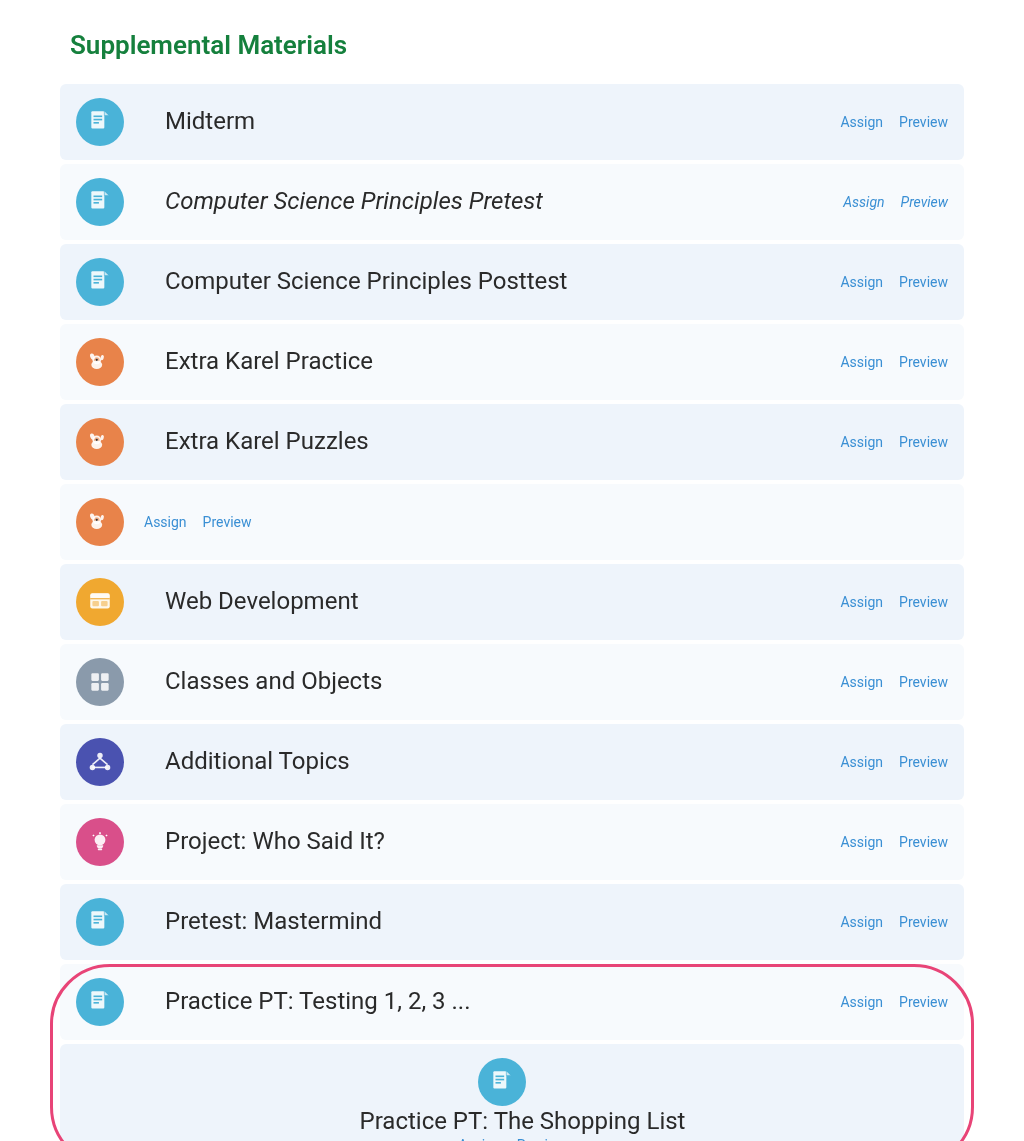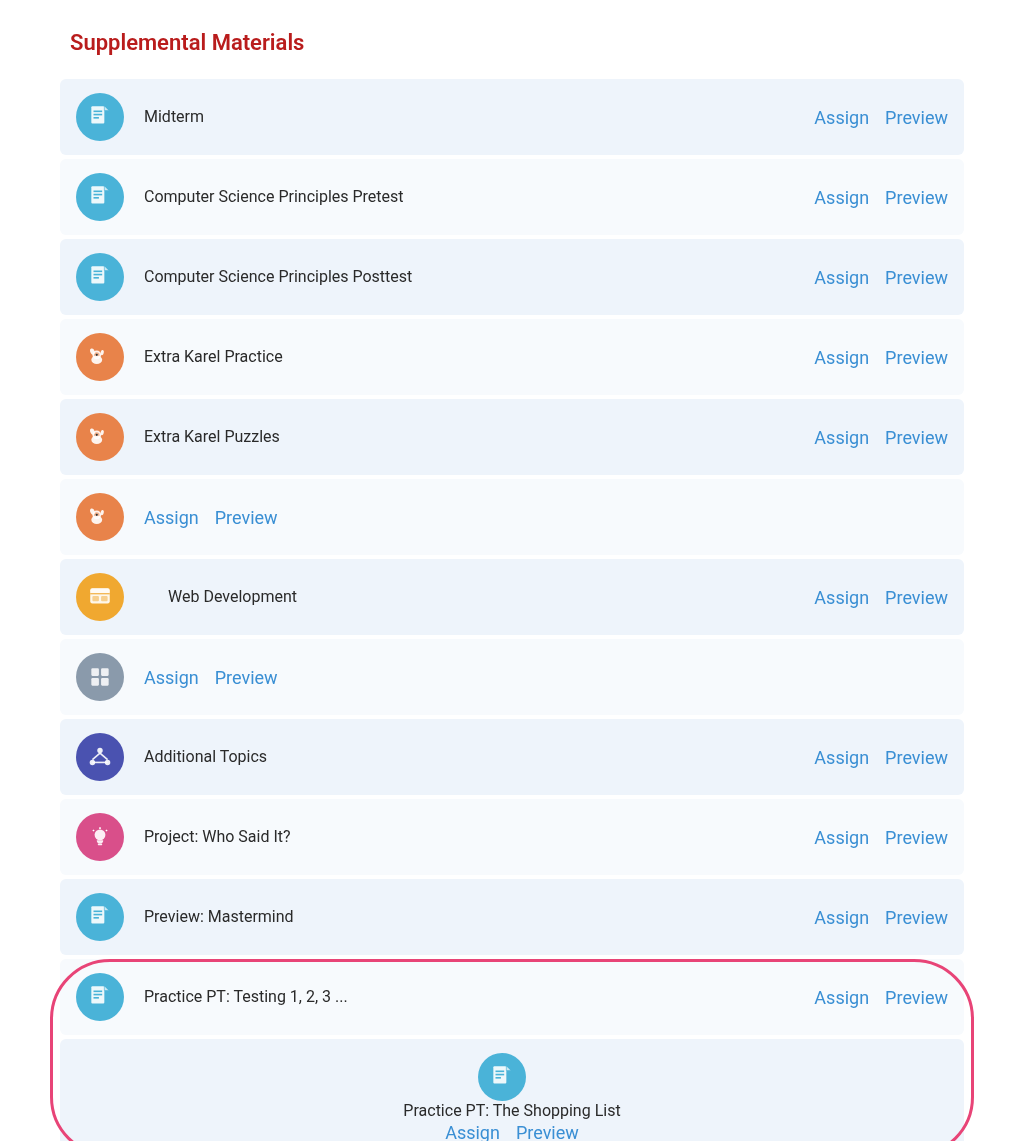--- a/index.html
+++ b/index.html
@@ -10,23 +10,23 @@
 
     body {
       background: #ffffff;
       font-family: -apple-system, BlinkMacSystemFont, 'Segoe UI', Roboto, sans-serif;
       width: 1024px;
       min-height: 1141px;
       padding: 30px 60px;
     }
 
     .page-title {
-      font-size: 22px;
+      font-size: 26px;
       font-weight: 600;
-      color: #b91c1c;
+      color: #15803d;
       margin-bottom: 24px;
       margin-left: 10px;
     }
 
     .materials-list {
       width: 100%;
     }
 
     .material-row {
       display: flex;
@@ -56,34 +56,35 @@
     }
 
     .icon-circle svg {
       width: 26px;
       height: 26px;
       fill: white;
     }
 
     .item-name {
       flex: 1;
-      font-size: 16px;
+      font-size: 24px;
       color: #2a2a2a;
       font-weight: 400;
       line-height: 1.3;
+      margin-left: 21px;
     }
 
     .action-links {
       display: flex;
       gap: 16px;
       flex-shrink: 0;
     }
 
     .action-link {
-      font-size: 18px;
+      font-size: 14px;
       color: #3a8fd4;
       text-decoration: none;
       cursor: pointer;
       font-weight: 400;
     }
 
     .oval-wrapper {
       position: relative;
     }
 
@@ -116,21 +117,21 @@
           <path d="M16 2 L20 6 L16 6 Z" fill="white" opacity="0.7"></path>
           <path d="M16 2 L16 6 L20 6" fill="none" stroke="#4ab3d8" stroke-width="0.5"></path>
         </svg>
       </div>
       <span class="item-name">Midterm</span>
       <div class="action-links">
         <a class="action-link">Assign</a>
         <a class="action-link">Preview</a>
       </div>
     </div>
-    <div class="material-row" style="background-color: rgb(247, 250, 253);">
+    <div class="material-row" style="background-color: rgb(247, 250, 253); font-style: italic;">
       <div class="icon-circle" style="background-color: rgb(74, 179, 216);">
         <svg viewBox="0 0 24 24" fill="white">
           <rect x="4" y="2" width="12" height="16" rx="1" fill="white" opacity="0.9"></rect>
           <rect x="6" y="6" width="8" height="1.5" fill="#4ab3d8"></rect>
           <rect x="6" y="9" width="8" height="1.5" fill="#4ab3d8"></rect>
           <rect x="6" y="12" width="5" height="1.5" fill="#4ab3d8"></rect>
           <path d="M16 2 L20 6 L16 6 Z" fill="white" opacity="0.7"></path>
           <path d="M16 2 L16 6 L20 6" fill="none" stroke="#4ab3d8" stroke-width="0.5"></path>
         </svg>
       </div>
@@ -200,21 +201,21 @@
           <ellipse cx="5" cy="7" rx="2" ry="3" fill="white" opacity="0.9" transform="rotate(-20 5 7)"></ellipse>
           <circle cx="9" cy="10" r="1" fill="#333"></circle>
           <ellipse cx="14" cy="8" rx="1.5" ry="2.5" fill="white" opacity="0.9" transform="rotate(15 14 8)"></ellipse>
         </svg>
       </div>
       <div class="action-links">
         <a class="action-link">Assign</a>
         <a class="action-link">Preview</a>
       </div>
     </div>
-    <div class="material-row" style="background-color: rgb(238, 244, 251); gap: 24px;">
+    <div class="material-row" style="background-color: rgb(238, 244, 251);">
       <div class="icon-circle" style="background-color: rgb(240, 168, 48);">
         <svg viewBox="0 0 24 24" fill="white">
           <rect x="3" y="4" width="18" height="14" rx="2" fill="white" opacity="0.9"></rect>
           <rect x="3" y="4" width="18" height="5" rx="2" fill="white" opacity="0.5"></rect>
           <line x1="3" y1="9" x2="21" y2="9" stroke="#f0a830" stroke-width="1"></line>
           <rect x="5" y="11" width="6" height="5" rx="1" fill="#f0a830" opacity="0.5"></rect>
           <rect x="13" y="11" width="6" height="5" rx="1" fill="#f0a830" opacity="0.5"></rect>
         </svg>
       </div>
       <span class="item-name">Web Development</span>
@@ -225,20 +226,21 @@
     </div>
     <div class="material-row" style="background-color: rgb(247, 250, 253);">
       <div class="icon-circle" style="background-color: rgb(138, 154, 171);">
         <svg viewBox="0 0 24 24" fill="white">
           <rect x="4" y="4" width="7" height="7" rx="1" fill="white" opacity="0.85"></rect>
           <rect x="13" y="4" width="7" height="7" rx="1" fill="white" opacity="0.85"></rect>
           <rect x="4" y="13" width="7" height="7" rx="1" fill="white" opacity="0.85"></rect>
           <rect x="13" y="13" width="7" height="7" rx="1" fill="white" opacity="0.85"></rect>
         </svg>
       </div>
+      <span class="item-name">Classes and Objects</span>
       <div class="action-links">
         <a class="action-link">Assign</a>
         <a class="action-link">Preview</a>
       </div>
     </div>
     <div class="material-row" style="background-color: rgb(238, 244, 251);">
       <div class="icon-circle" style="background-color: rgb(74, 82, 176);">
         <svg viewBox="0 0 24 24" fill="white">
           <circle cx="12" cy="6" r="2.5" fill="white" opacity="0.9"></circle>
           <circle cx="5" cy="17" r="2.5" fill="white" opacity="0.9"></circle>
@@ -275,21 +277,21 @@
       <div class="icon-circle" style="background-color: rgb(74, 179, 216);">
         <svg viewBox="0 0 24 24" fill="white">
           <rect x="4" y="2" width="12" height="16" rx="1" fill="white" opacity="0.9"></rect>
           <rect x="6" y="6" width="8" height="1.5" fill="#4ab3d8"></rect>
           <rect x="6" y="9" width="8" height="1.5" fill="#4ab3d8"></rect>
           <rect x="6" y="12" width="5" height="1.5" fill="#4ab3d8"></rect>
           <path d="M16 2 L20 6 L16 6 Z" fill="white" opacity="0.7"></path>
           <path d="M16 2 L16 6 L20 6" fill="none" stroke="#4ab3d8" stroke-width="0.5"></path>
         </svg>
       </div>
-      <span class="item-name">Preview: Mastermind</span>
+      <span class="item-name">Pretest: Mastermind</span>
       <div class="action-links">
         <a class="action-link">Assign</a>
         <a class="action-link">Preview</a>
       </div>
     </div>
     <div class="oval-wrapper">
       <div class="material-row" style="background-color: rgb(247, 250, 253);">
         <div class="icon-circle" style="background-color: rgb(74, 179, 216);">
           <svg viewBox="0 0 24 24" fill="white">
             <rect x="4" y="2" width="12" height="16" rx="1" fill="white" opacity="0.9"></rect>

